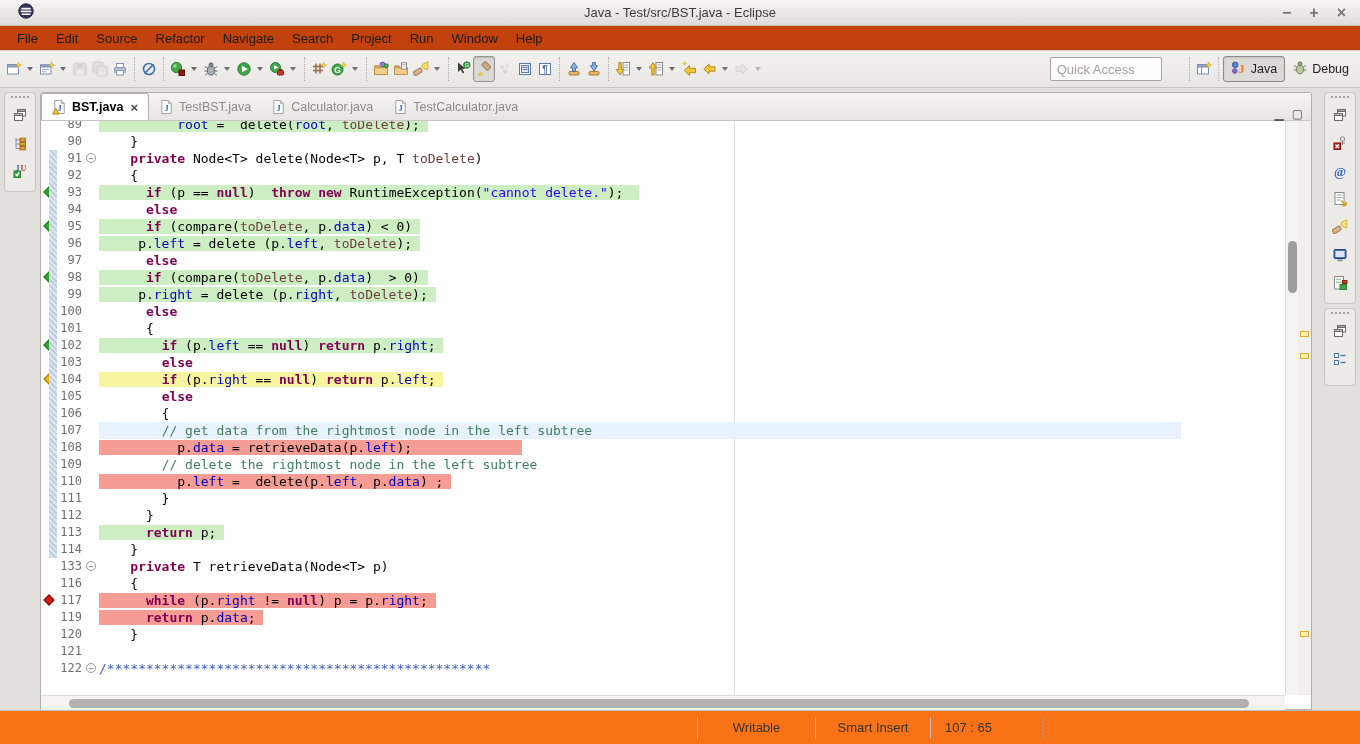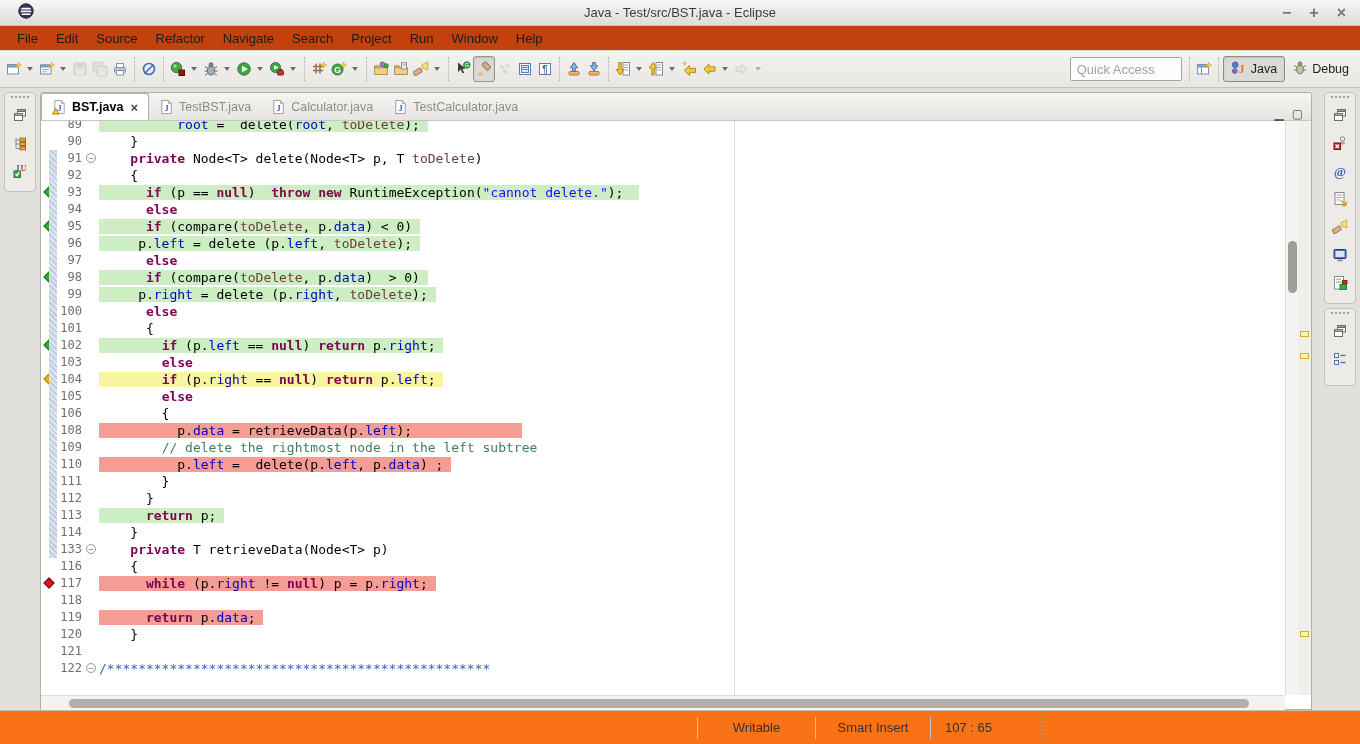--- a/index.html
+++ b/index.html
@@ -21,21 +21,21 @@
   
   #toolbar{position:absolute;left:0;top:50px;width:1360px;height:38px;background:linear-gradient(#f3f2f0,#e9e7e4);
     border-top:1px solid #d8d6d3;border-bottom:1px solid #c6c3bf;display:flex;align-items:center;padding:0 4px}
   .tbtn{height:26px;display:flex;align-items:center;padding:0 2px;border-radius:3px}
   .tbtn svg{display:block}
   .tbtn.disabled{opacity:.4}
   .tbtn.pressed{background:#dcdad6;border:1px solid #97938e;box-shadow:inset 0 1px 2px rgba(0,0,0,.15)}
   .dd{width:0;height:0;border-left:3.5px solid transparent;border-right:3.5px solid transparent;border-top:4px solid #6d6d6d;margin:0 4px 0 3px}
   .dd.disabled{border-top-color:#b5b3b0}
   .tsep{width:0;height:24px;border-left:1px dotted #aca9a5;margin:0 4px}
-  #quickaccess{width:112px;height:24px;border:1px solid #a6a3a0;border-radius:2px;background:#fdfdfc;font-size:13px;padding:1px 6px;color:#0c4a6e;margin:0 3px}
+  #quickaccess{width:112px;height:24px;border:1px solid #a6a3a0;border-radius:2px;background:#fdfdfc;font-size:13px;padding:1px 6px;color:#0c4a6e;margin:0 23px}
   #quickaccess::placeholder{color:#a3a19e}
   .persp{display:flex;align-items:center;gap:4px;height:26px;padding:0 7px;font-size:12.5px;color:#222;border-radius:3px}
   .persp.active{background:#dcdad6;border:1px solid #8f8b86;box-shadow:inset 0 1px 2px rgba(0,0,0,.12)}
 
   
   .fastbar{position:absolute;width:32px;background:#edebe8;border:1px solid #c7c3be;border-radius:4px;
     display:flex;flex-direction:column;align-items:center;padding-top:3px;gap:6px}
   .grip{width:18px;border-top:2px dotted #a5a19c;margin-bottom:2px}
   .fvi{width:22px;height:22px;display:flex;align-items:center;justify-content:center}
 
@@ -689,20 +689,26 @@
             <div class="cl-code"><span><span class="tk-d">        </span><span class="tk-k">else</span></span></div>
           </div>
           <div class="cl">
             <div class="cl-ann"></div>
             <div class="cl-num">106</div>
             <div class="cl-fold"></div>
             <div class="cl-code"><span><span class="tk-d">        {</span></span></div>
           </div>
           <div class="cl">
             <div class="cl-ann"></div>
+            <div class="cl-num">107</div>
+            <div class="cl-fold"></div>
+            <div class="cl-code cur"><span><span class="tk-d">        </span><span class="tk-c">// get data from the rightmost node in the left subtree</span></span></div>
+          </div>
+          <div class="cl">
+            <div class="cl-ann"></div>
             <div class="cl-num">108</div>
             <div class="cl-fold"></div>
             <div class="cl-code"><span class="hl-red"><span class="tk-d">          p.</span><span class="tk-f">data</span><span class="tk-d"> = retrieveData(p.</span><span class="tk-f">left</span><span class="tk-d">);</span>              </span></div>
           </div>
           <div class="cl">
             <div class="cl-ann"></div>
             <div class="cl-num">109</div>
             <div class="cl-fold"></div>
             <div class="cl-code"><span><span class="tk-d">        </span><span class="tk-c">// delete the rightmost node in the left subtree</span></span></div>
           </div>
@@ -750,26 +756,20 @@
             <div class="cl-fold"></div>
             <div class="cl-code"><span><span class="tk-d">    {</span></span></div>
           </div>
           <div class="cl">
             <div class="cl-ann">
               <span class="diamond r"></span>
             </div>
             <div class="cl-num">117</div>
             <div class="cl-fold"></div>
             <div class="cl-code"><span class="hl-red"><span class="tk-d">      </span><span class="tk-k">while</span><span class="tk-d"> (p.</span><span class="tk-f">right</span><span class="tk-d"> != </span><span class="tk-k">null</span><span class="tk-d">) p = p.</span><span class="tk-f">right</span><span class="tk-d">;</span> </span></div>
-          </div>
-          <div class="cl">
-            <div class="cl-ann"></div>
-            <div class="cl-num">118</div>
-            <div class="cl-fold"></div>
-            <div class="cl-code"><span></span></div>
           </div>
           <div class="cl">
             <div class="cl-ann"></div>
             <div class="cl-num">119</div>
             <div class="cl-fold"></div>
             <div class="cl-code"><span class="hl-red"><span class="tk-d">      </span><span class="tk-k">return</span><span class="tk-d"> p.</span><span class="tk-f">data</span><span class="tk-d">;</span> </span></div>
           </div>
           <div class="cl">
             <div class="cl-ann"></div>
             <div class="cl-num">120</div>

